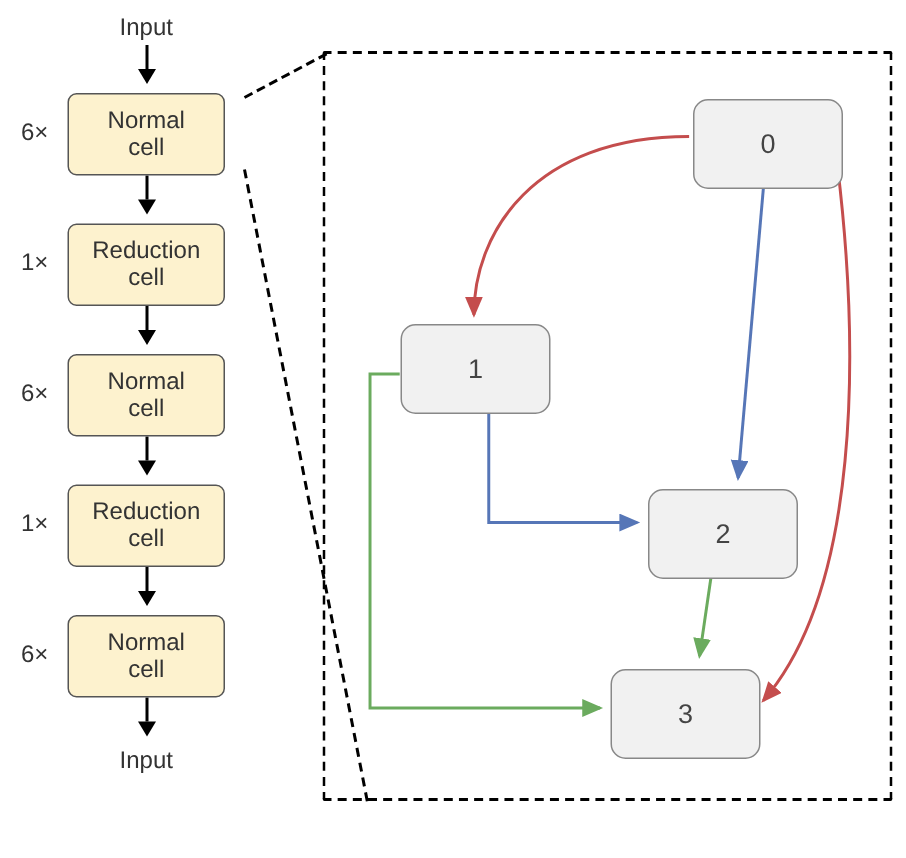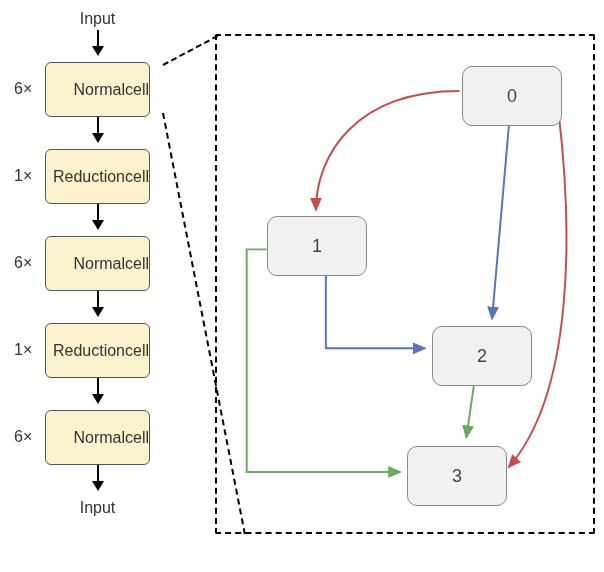--- a/index.html
+++ b/index.html
@@ -2,21 +2,21 @@
 <html><head>
 <meta charset="utf-8">
 <style>
   *{box-sizing:border-box;margin:0;padding:0}
   body{width:604px;height:572px;font-family:Arial,Helvetica,sans-serif;color:#333;background:#fff;position:relative}
   .container{display:flex;position:relative;width:100%;height:100%}
   .left-col{width:195px;padding:8px 0 20px 0;position:relative}
   .flow{display:flex;flex-direction:column;align-items:center}
   .flow-label{font-size:16px;margin:2px 0}
   .mult{position:absolute;left:14px;font-size:16px}
-  .cell-box{width:105px;height:55px;border:1px solid #555;border-radius:6px;background:#fdf2ce;display:flex;flex-direction:row;align-items:center;justify-content:flex-end;font-size:16px;line-height:18px;text-align:center}
+  .cell-box{width:105px;height:55px;border:1px solid #555;border-radius:6px;background:#fdf2ce;display:flex;flex-direction:column;align-items:center;justify-content:center;font-size:16px;line-height:18px;text-align:center}
   .arrow-down-wrap{height:32px;display:flex;flex-direction:column;align-items:center;justify-content:flex-start}
   .arrow-shaft{width:2px;background:#000}
   .arrow-head{width:0;height:0;border-left:6px solid transparent;border-right:6px solid transparent;border-top:10px solid #000}
   .short .arrow-shaft{height:16px}
   .caption{position:absolute;bottom:4px;left:12px;font-size:17px;max-width:584px;white-space:nowrap;overflow:hidden}
   .right-panel{position:absolute;left:215px;top:34px;width:380px;height:500px;border:2.5px dashed #000;border-radius:2px}
   .node{position:absolute;width:100px;height:60px;border:1.5px solid #888;border-radius:10px;background:#f1f1f1;display:flex;align-items:center;justify-content:center;font-size:18px;color:#444}
   svg.edges{position:absolute;left:0;top:0;width:100%;height:100%;overflow:visible;pointer-events:none}
   .zoom-line{position:absolute;border-top:2px dashed #000;transform-origin:left center}
 </style>

